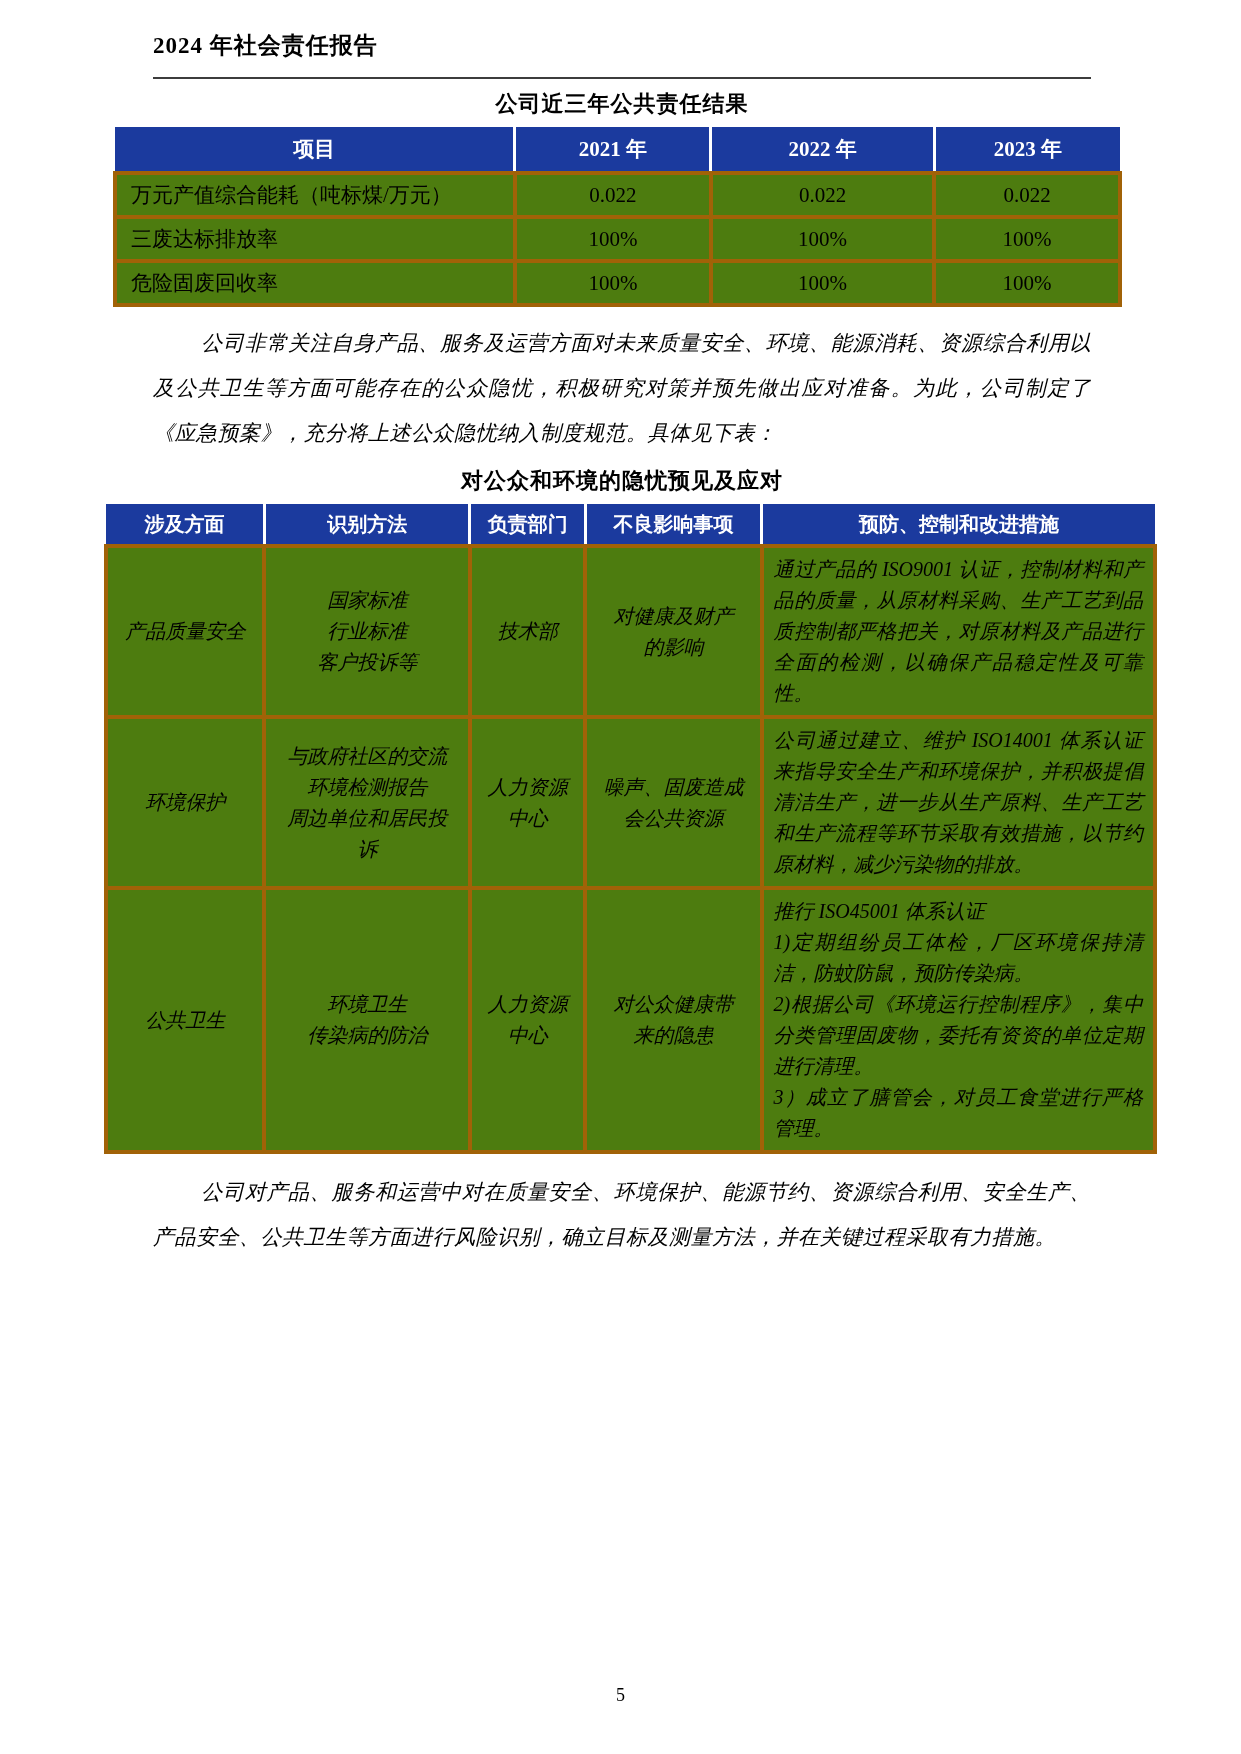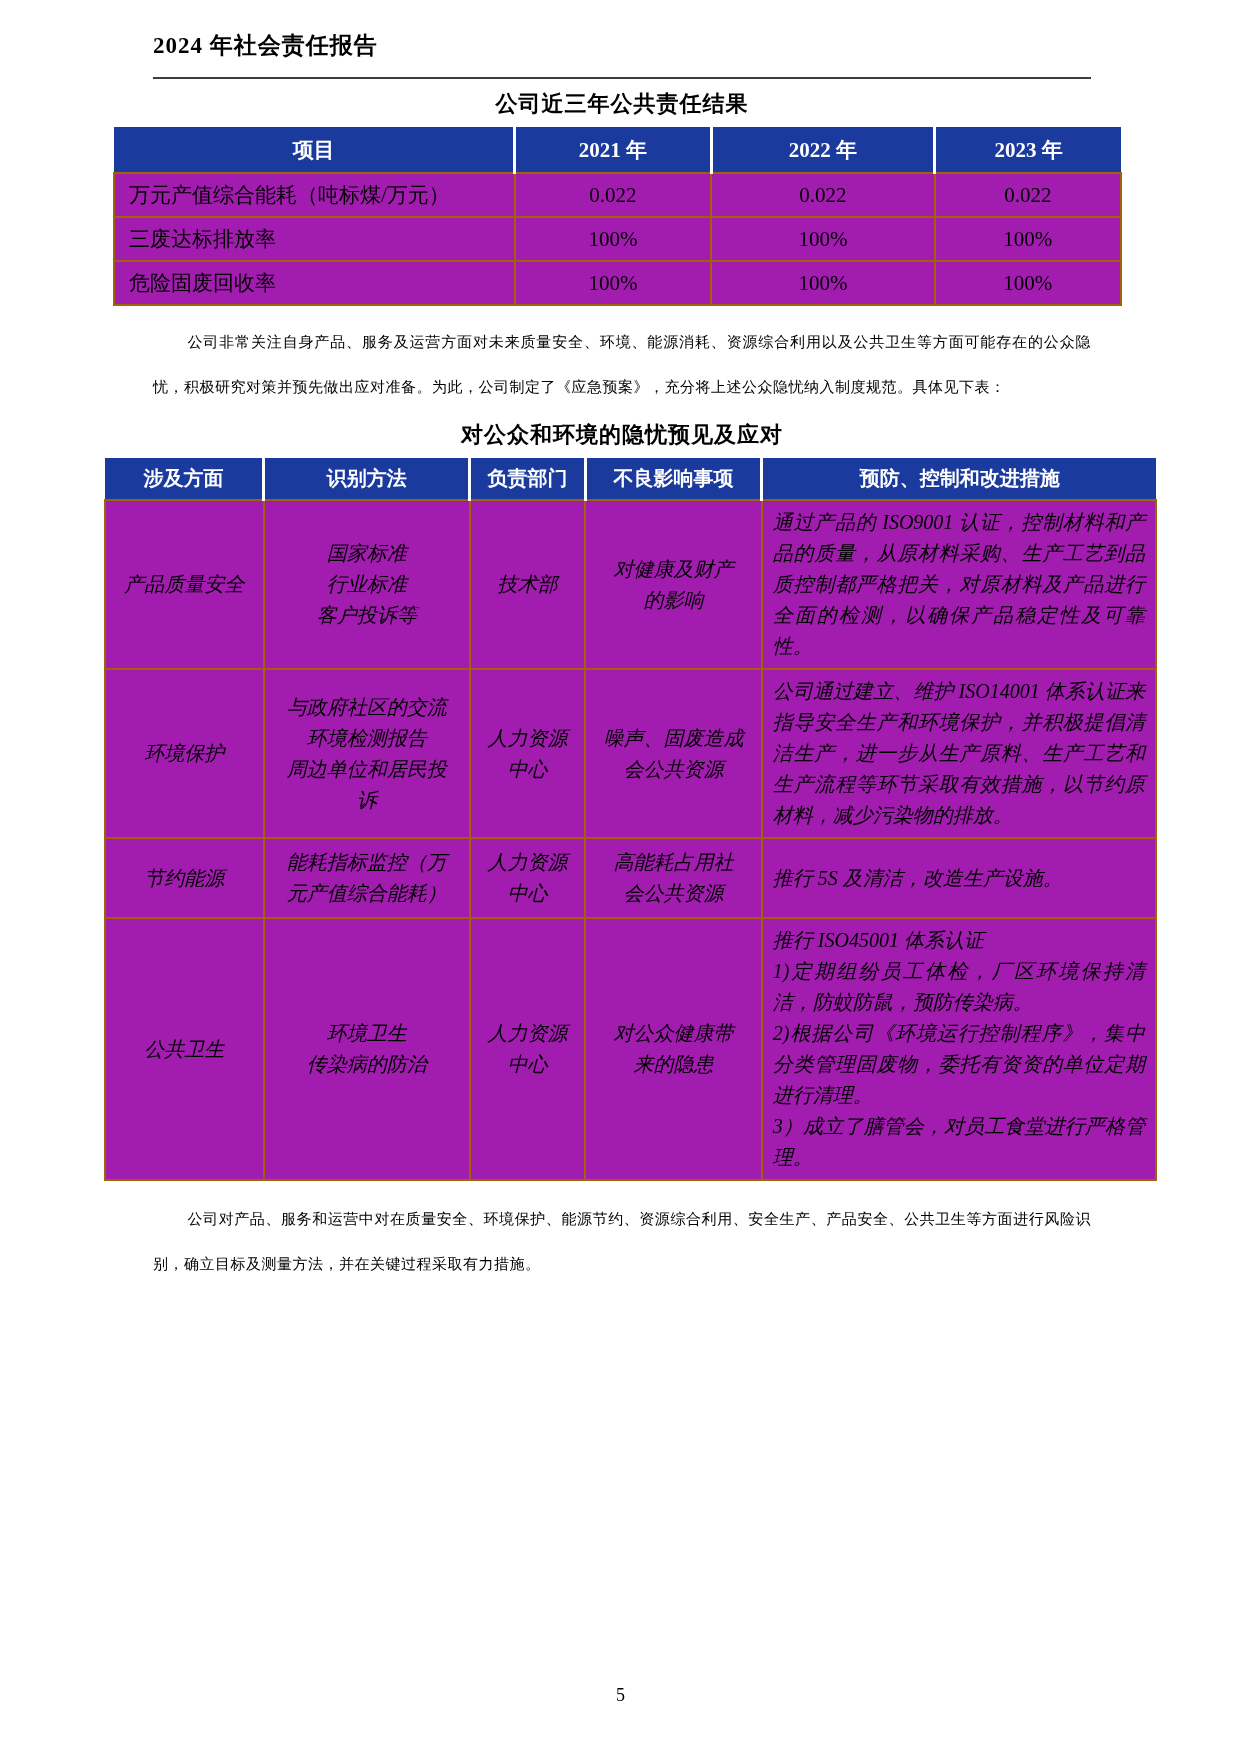--- a/index.html
+++ b/index.html
@@ -34,21 +34,21 @@
   }
   
   table { border-collapse: collapse; table-layout: fixed; }
   thead th {
     background: #1B3A9E;
     color: #ffffff;
     font-weight: bold;
     border: none;
   }
   thead th + th { border-left: 3px solid #ffffff; }
-  tbody td { border: 2px solid #a16207; background: #a21caf; }
+  tbody td { border: 4px solid #a16207; background: #4d7c0f; }
 
   
   .t1 { width: 1009px; margin-left: -40px; }
   .t1 thead th { height: 46px; font-size: 21px; }
   .t1 tbody td {
     height: 44px;
     font-size: 21px;
     text-align: center;
     padding: 4px 6px;
   }
@@ -67,25 +67,26 @@
     font-style: italic;
   }
   .t2 tbody td.measure-cell {
     text-align: left;
     text-align: justify;
     padding: 6px 10px;
   }
   
   .body-para {
     margin: 14px 0 10px 0;
-    font-size: 15px;
+    font-size: 21px;
     line-height: 45px;
     text-indent: 2.3em;
     text-align: justify;
     letter-spacing: 0.5px;
+    font-style: italic;
   }
   .closing-para { margin-top: 16px; }
   
   .page-number {
     position: absolute;
     bottom: 48px;
     left: 0;
     width: 100%;
     text-align: center;
     font-size: 18px;
@@ -174,30 +175,20 @@
           <td>环境保护</td>
           <td>与政府社区的交流
 环境检测报告
 周边单位和居民投
 诉</td>
           <td>人力资源
 中心</td>
           <td>噪声、固废造成
 会公共资源</td>
           <td class="measure-cell">公司通过建立、维护 ISO14001 体系认证来指导安全生产和环境保护，并积极提倡清洁生产，进一步从生产原料、生产工艺和生产流程等环节采取有效措施，以节约原材料，减少污染物的排放。</td>
-        </tr>
-        <tr>
-          <td>节约能源</td>
-          <td>能耗指标监控（万
-元产值综合能耗）</td>
-          <td>人力资源
-中心</td>
-          <td>高能耗占用社
-会公共资源</td>
-          <td class="measure-cell">推行 5S 及清洁，改造生产设施。</td>
         </tr>
         <tr>
           <td>公共卫生</td>
           <td>环境卫生
 传染病的防治</td>
           <td>人力资源
 中心</td>
           <td>对公众健康带
 来的隐患</td>
           <td class="measure-cell">推行 ISO45001 体系认证

